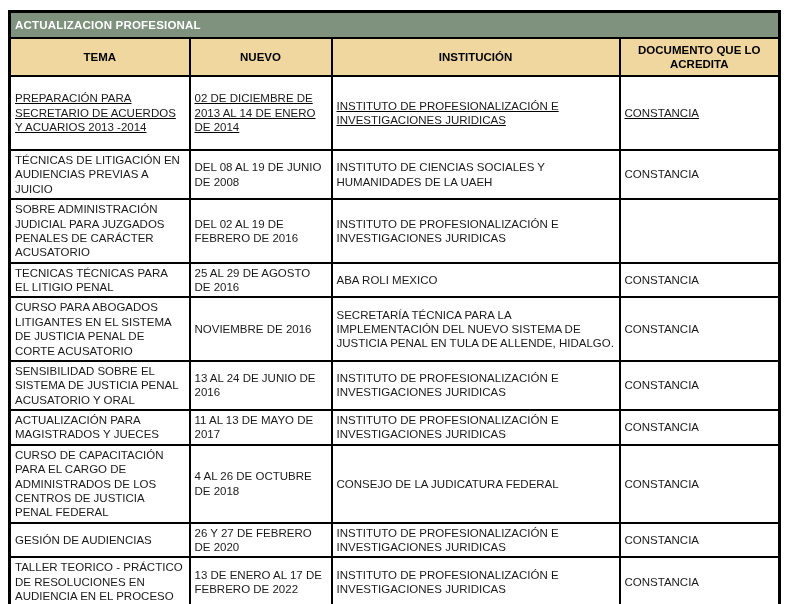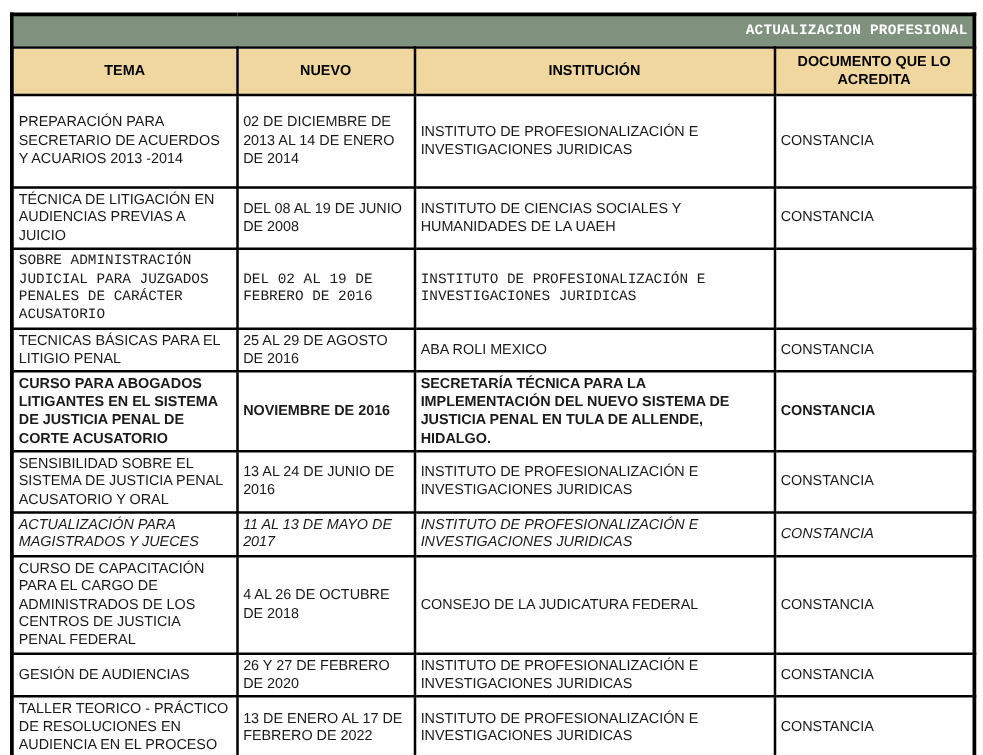--- a/index.html
+++ b/index.html
@@ -31,41 +31,40 @@
     word-wrap:break-word;
   }
   .col-tema{width:180px;}
   .col-fecha{width:142px;}
   .col-institucion{width:288px;}
   .col-documento{width:160px;}
   .title-row td{
     background:var(--title-bg);
     color:var(--title-fg);
     font-weight:bold;
-    text-align:right;
+    text-align:left;
     height:20px;
     letter-spacing:.2px;
-    font-family:Liberation Mono, monospace;
   }
   .header-row th{
     background:var(--header-bg);
     color:#000;
     font-weight:bold;
     text-align:center;
     height:32px;
   }
   tbody td{text-align:left;color:#1a1a1a;}
   
-  tbody tr:nth-child(1){height:74px;}
+  tbody tr:nth-child(1){height:74px;text-decoration:underline;}
   tbody tr:nth-child(2){height:40px;}
-  tbody tr:nth-child(3){height:56px;font-family:Liberation Mono, monospace;}
+  tbody tr:nth-child(3){height:56px;}
   tbody tr:nth-child(4){height:32px;}
-  tbody tr:nth-child(5){height:58px;font-weight:bold;}
+  tbody tr:nth-child(5){height:58px;}
   tbody tr:nth-child(6){height:42px;}
-  tbody tr:nth-child(7){height:32px;font-style:italic;}
+  tbody tr:nth-child(7){height:32px;}
   tbody tr:nth-child(8){height:76px;margin-top:40px;}
   tbody tr:nth-child(9){height:30px;margin-top:26px;}
   tbody tr:nth-child(10){height:30px;}
   tbody tr:nth-child(11){height:52px;}
 </style>
 </head>
 <body>
 
 <table class="doc-table">
   <colgroup>
@@ -86,33 +85,33 @@
     </tr>
   </thead>
   <tbody>
       <tr>
     <td>PREPARACIÓN PARA SECRETARIO DE ACUERDOS Y ACUARIOS 2013 -2014</td>
     <td>02 DE DICIEMBRE DE 2013 AL 14 DE ENERO DE 2014</td>
     <td>INSTITUTO DE PROFESIONALIZACIÓN E INVESTIGACIONES JURIDICAS</td>
     <td>CONSTANCIA</td>
   </tr>
       <tr>
-    <td>TÉCNICA DE LITIGACIÓN EN AUDIENCIAS PREVIAS A JUICIO</td>
+    <td>TÉCNICAS DE LITIGACIÓN EN AUDIENCIAS PREVIAS A JUICIO</td>
     <td>DEL 08 AL 19 DE JUNIO DE 2008</td>
     <td>INSTITUTO DE CIENCIAS SOCIALES Y HUMANIDADES DE LA UAEH</td>
     <td>CONSTANCIA</td>
   </tr>
       <tr>
     <td>SOBRE ADMINISTRACIÓN JUDICIAL PARA JUZGADOS PENALES DE CARÁCTER ACUSATORIO</td>
     <td>DEL 02 AL 19 DE FEBRERO DE 2016</td>
     <td>INSTITUTO DE PROFESIONALIZACIÓN E INVESTIGACIONES JURIDICAS</td>
     <td></td>
   </tr>
       <tr>
-    <td>TECNICAS BÁSICAS PARA EL LITIGIO PENAL</td>
+    <td>TECNICAS TÉCNICAS PARA EL LITIGIO PENAL</td>
     <td>25 AL 29 DE AGOSTO DE 2016</td>
     <td>ABA ROLI MEXICO</td>
     <td>CONSTANCIA</td>
   </tr>
       <tr>
     <td>CURSO PARA ABOGADOS LITIGANTES EN EL SISTEMA DE JUSTICIA PENAL DE CORTE ACUSATORIO</td>
     <td>NOVIEMBRE DE 2016</td>
     <td>SECRETARÍA TÉCNICA PARA LA IMPLEMENTACIÓN DEL NUEVO SISTEMA DE JUSTICIA PENAL EN TULA DE ALLENDE, HIDALGO.</td>
     <td>CONSTANCIA</td>
   </tr>

